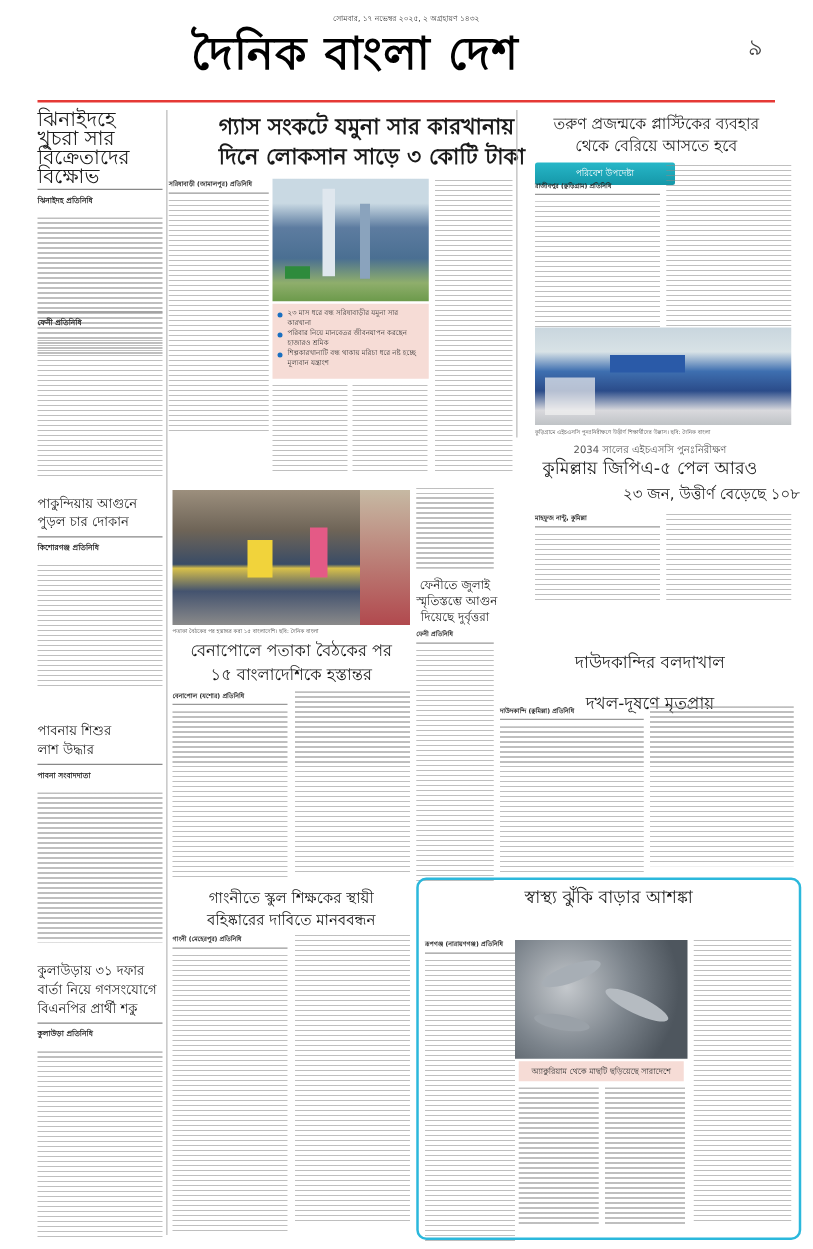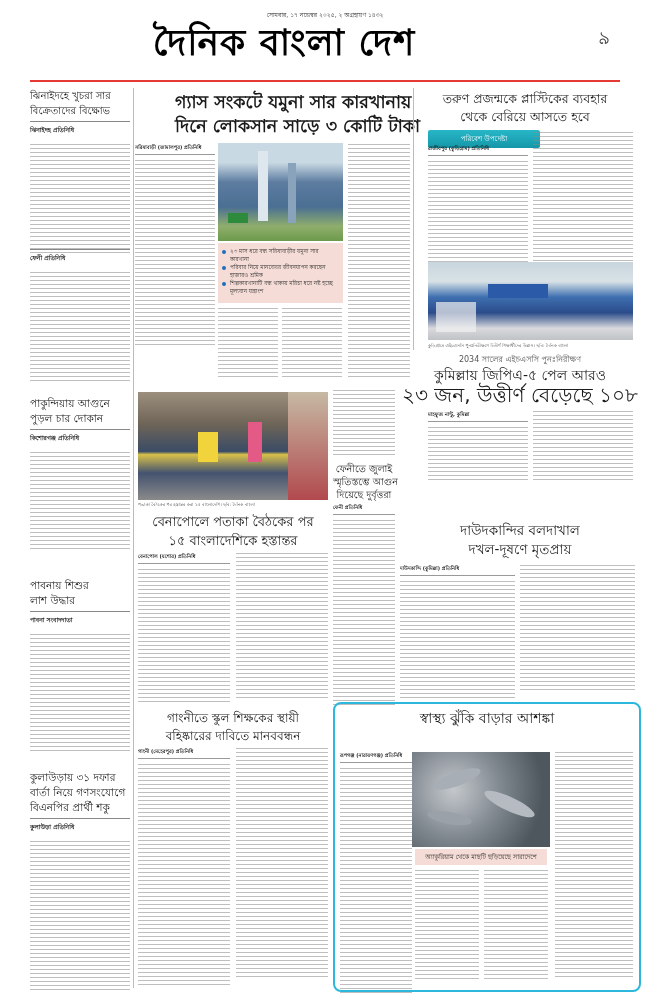--- a/index.html
+++ b/index.html
@@ -27,21 +27,21 @@
 </style>
 </head>
 <body>
 
 <div class="abs date-line">সোমবার, ১৭ নভেম্বর ২০২৫, ২ অগ্রহায়ণ ১৪৩২</div>
 <div class="abs masthead">দৈনিক বাংলা দেশ</div>
 <div class="abs page-num">৯</div>
 <div class="abs red-rule"></div>
 
 <div class="abs" style="left:30px;top:88px;width:100px;">
-  <div class="hl" style="font-size:10px;line-height:15px;">ঝিনাইদহে খুচরা সার বিক্রেতাদের বিক্ষোভ</div>
+  <div class="hl" style="font-size:16px;line-height:15px;">ঝিনাইদহে খুচরা সার বিক্রেতাদের বিক্ষোভ</div>
   <div class="rule" style="margin:3px 0;"></div>
   <div class="byline" style="border:none;">ঝিনাইদহ প্রতিনিধি</div>
   <div class="lines" style="height:110px;margin-top:6px;"></div>
 </div>
 
 <div class="abs" style="left:30px;top:246px;width:100px;">
   <div class="rule" style="margin:3px 0;"></div>
   <div class="byline" style="border:none;">ফেনী প্রতিনিধি</div>
   <div class="lines" style="height:112px;margin-top:6px;"></div>
 </div>
@@ -132,31 +132,31 @@
 </div>
 <div class="abs" style="left:333px;top:504px;width:62px;">
   <div class="byline" style="font-size:5px;">ফেনী প্রতিনিধি</div>
   <div class="lines" style="height:185px;margin-top:5px;"></div>
 </div>
 <div class="abs lines" style="left:333px;top:390px;width:62px;height:65px;"></div>
 
 <div class="abs" style="left:400px;top:354px;width:240px;text-align:center;">
   <div class="hl" style="font-size:8px;line-height:11px;color:#555;">2034 সালের এইচএসসি পুনঃনিরীক্ষণ</div>
   <div class="hl" style="font-size:14px;line-height:20px;white-space:nowrap;">কুমিল্লায় জিপিএ-৫ পেল আরও</div>
-  <div class="hl" style="font-size:20px;line-height:20px;white-space:nowrap;">২৩ জন, উত্তীর্ণ বেড়েছে ১০৮</div>
+  <div class="hl" style="font-size:12px;line-height:20px;white-space:nowrap;text-align:right;">২৩ জন, উত্তীর্ণ বেড়েছে ১০৮</div>
 </div>
 <div class="abs" style="left:428px;top:411px;width:100px;">
   <div class="byline" style="font-size:5px;">মাহফুজ নান্টু, কুমিল্লা</div>
   <div class="lines" style="height:55px;margin-top:5px;"></div>
 </div>
 <div class="abs lines" style="left:533px;top:411px;width:100px;height:70px;"></div>
 
 <div class="abs" style="left:400px;top:521px;width:240px;text-align:center;">
   <div class="hl" style="font-size:13.5px;line-height:19px;white-space:nowrap;">দাউদকান্দির বলদাখাল</div>
-  <div class="hl" style="font-size:13.5px;line-height:19px;white-space:nowrap;">দখল-দূষণে মৃতপ্রায়</div>
+  <div class="hl" style="font-size:13.5px;line-height:19px;white-space:nowrap;margin-top:14px;">দখল-দূষণে মৃতপ্রায়</div>
 </div>
 <div class="abs" style="left:400px;top:565px;width:115px;">
   <div class="byline" style="font-size:5px;">দাউদকান্দি (কুমিল্লা) প্রতিনিধি</div>
   <div class="lines" style="height:118px;margin-top:5px;"></div>
 </div>
 <div class="abs lines" style="left:520px;top:565px;width:115px;height:128px;"></div>
 
 <div class="abs" style="left:138px;top:709px;width:190px;text-align:center;">
   <div class="hl" style="font-size:12px;line-height:18px;white-space:nowrap;">গাংনীতে স্কুল শিক্ষকের স্থায়ী</div>
   <div class="hl" style="font-size:12px;line-height:18px;white-space:nowrap;">বহিষ্কারের দাবিতে মানববন্ধন</div>

